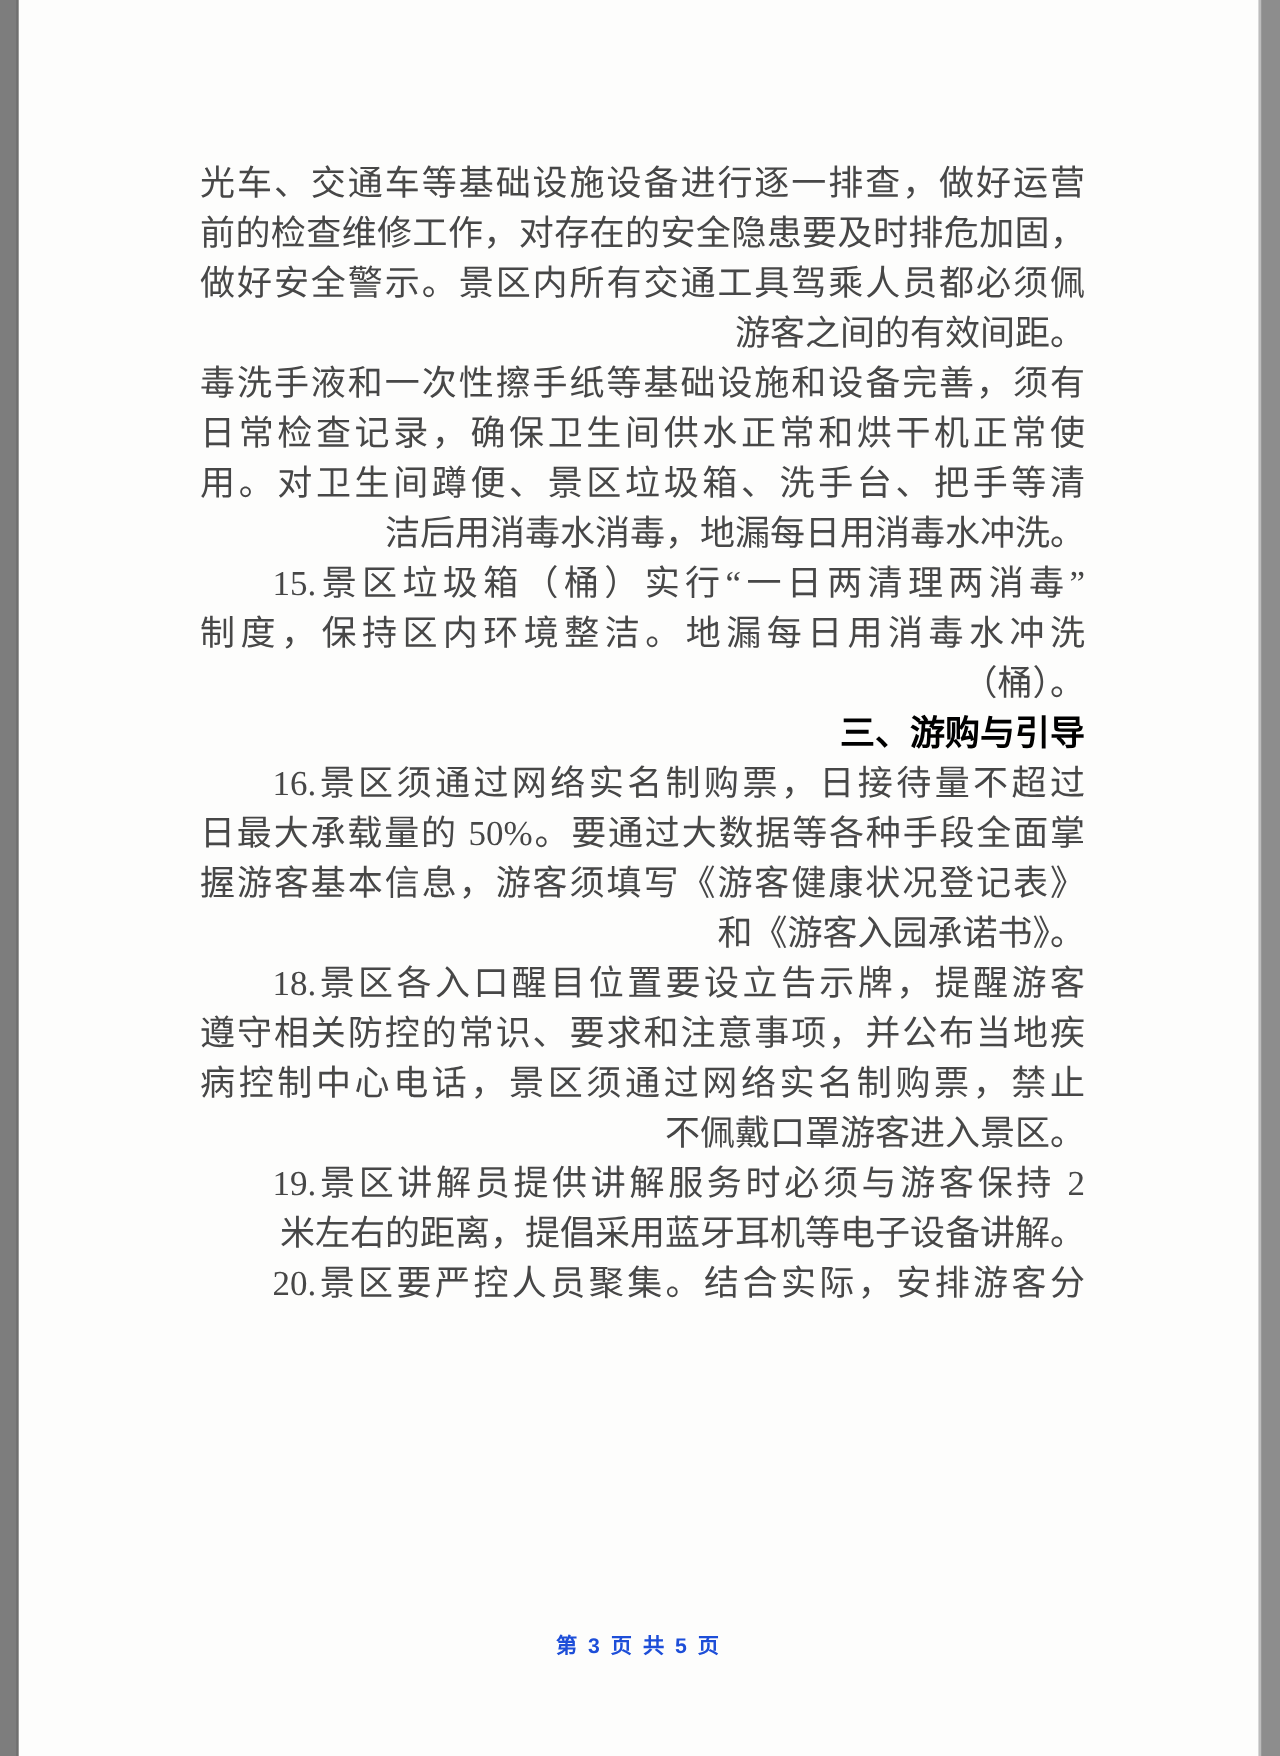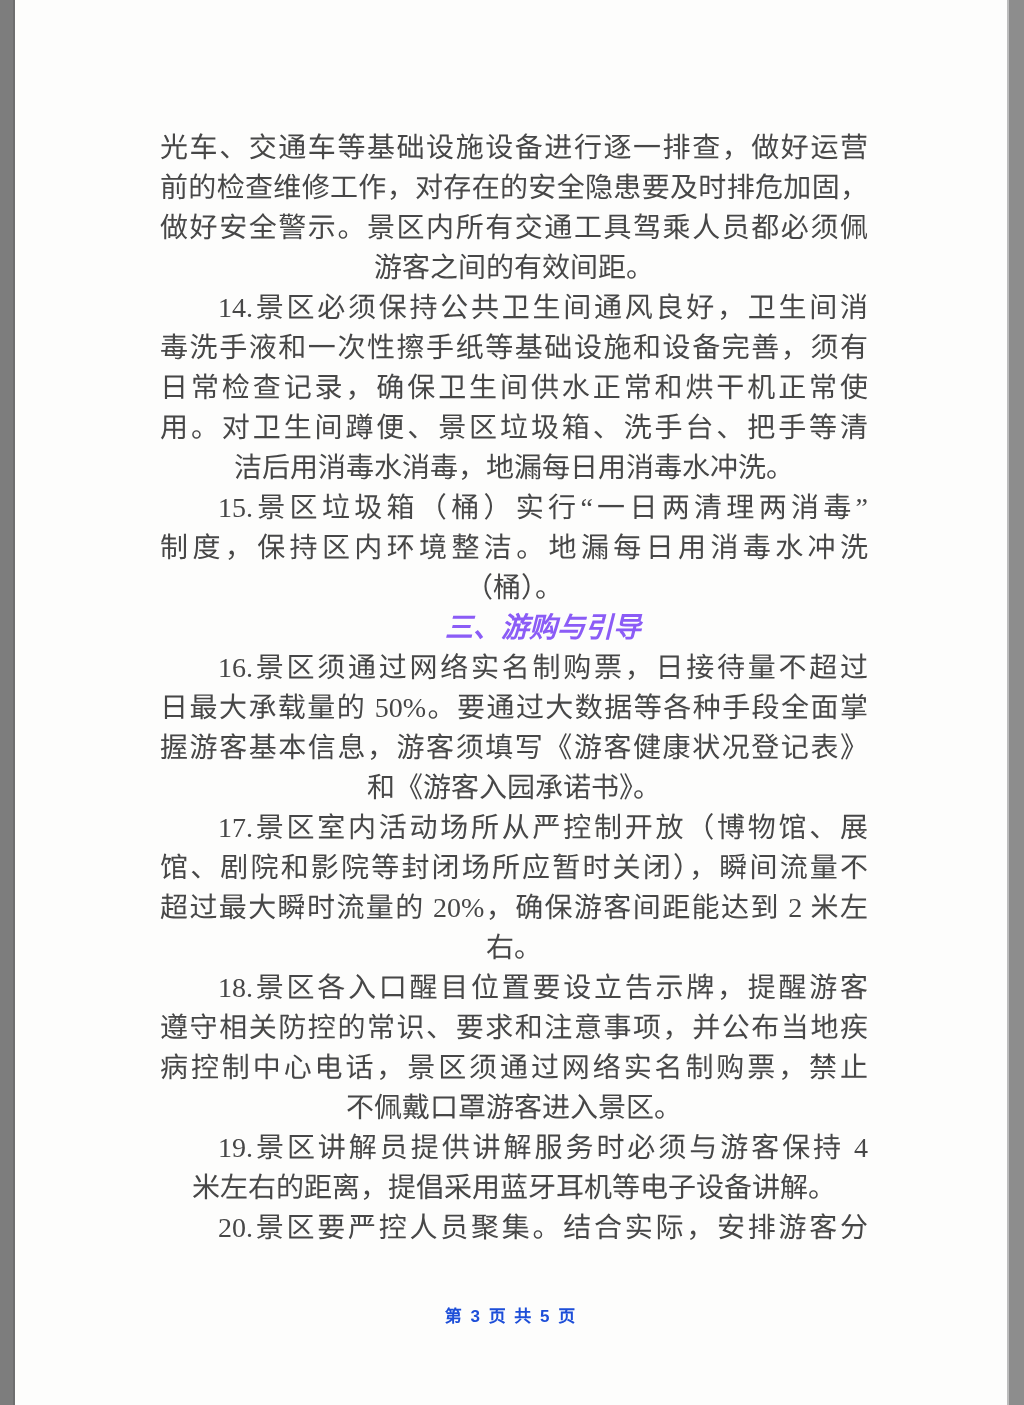--- a/index.html
+++ b/index.html
@@ -23,30 +23,30 @@
     background:#fdfdfc;
   }
   .content{
     position:absolute;left:145px;top:128px;width:708px;
     font-size:28px;line-height:40px;color:#474747;
     letter-spacing:0;
   }
   .para{margin:0;padding:0;}
   .line{
     height:40px;white-space:nowrap;
-    text-align:center;
+    text-align:right;
   }
   .line.just{
     text-align:justify;text-align-last:justify;
     text-justify:inter-character;
     white-space:normal;
   }
   .line.indent{padding-left:58px;}
   .line.indent.just{padding-left:58px;}
-  .heading .line{font-weight:700;color:#8b5cf6;font-style:italic;}
+  .heading .line{font-weight:700;color:#000000;}
   .footer{
     position:absolute;left:0;right:0;top:1304px;
     text-align:center;
     font-family:"Liberation Sans","DejaVu Sans",sans-serif;
     font-weight:600;font-size:17px;line-height:26px;
     letter-spacing:2px;color:#1d4ed8;
   }
 </style>
 </head>
 <body>
@@ -55,54 +55,47 @@
   <div class="edge-left"></div>
   <div class="page">
     <div class="content" id="doc-content">
         <div class="para">
           <div class="line just">光车、交通车等基础设施设备进行逐一排查，做好运营</div>
           <div class="line just">前的检查维修工作，对存在的安全隐患要及时排危加固，</div>
           <div class="line just">做好安全警示。景区内所有交通工具驾乘人员都必须佩</div>
           <div class="line">游客之间的有效间距。</div>
         </div>
         <div class="para">
-          <div class="line just indent">14.景区必须保持公共卫生间通风良好，卫生间消</div>
           <div class="line just">毒洗手液和一次性擦手纸等基础设施和设备完善，须有</div>
           <div class="line just">日常检查记录，确保卫生间供水正常和烘干机正常使</div>
           <div class="line just">用。对卫生间蹲便、景区垃圾箱、洗手台、把手等清</div>
           <div class="line">洁后用消毒水消毒，地漏每日用消毒水冲洗。</div>
         </div>
         <div class="para">
           <div class="line just indent">15.景区垃圾箱（桶）实行“一日两清理两消毒”</div>
           <div class="line just">制度，保持区内环境整洁。地漏每日用消毒水冲洗</div>
           <div class="line">（桶）。</div>
         </div>
         <div class="para heading">
           <div class="line indent">三、游购与引导</div>
         </div>
         <div class="para">
           <div class="line just indent">16.景区须通过网络实名制购票，日接待量不超过</div>
           <div class="line just">日最大承载量的 50%。要通过大数据等各种手段全面掌</div>
           <div class="line just">握游客基本信息，游客须填写《游客健康状况登记表》</div>
           <div class="line">和《游客入园承诺书》。</div>
         </div>
         <div class="para">
-          <div class="line just indent">17.景区室内活动场所从严控制开放（博物馆、展</div>
-          <div class="line just">馆、剧院和影院等封闭场所应暂时关闭），瞬间流量不</div>
-          <div class="line just">超过最大瞬时流量的 20%，确保游客间距能达到 2 米左</div>
-          <div class="line">右。</div>
-        </div>
-        <div class="para">
           <div class="line just indent">18.景区各入口醒目位置要设立告示牌，提醒游客</div>
           <div class="line just">遵守相关防控的常识、要求和注意事项，并公布当地疾</div>
           <div class="line just">病控制中心电话，景区须通过网络实名制购票，禁止</div>
           <div class="line">不佩戴口罩游客进入景区。</div>
         </div>
         <div class="para">
-          <div class="line just indent">19.景区讲解员提供讲解服务时必须与游客保持 4</div>
+          <div class="line just indent">19.景区讲解员提供讲解服务时必须与游客保持 2</div>
           <div class="line">米左右的距离，提倡采用蓝牙耳机等电子设备讲解。</div>
         </div>
         <div class="para">
           <div class="line just indent">20.景区要严控人员聚集。结合实际，安排游客分</div>
         </div>
       </div>
     <div class="footer">第 3 页 共 5 页</div>
   </div>
   <div class="edge-right"></div>
 </div>

